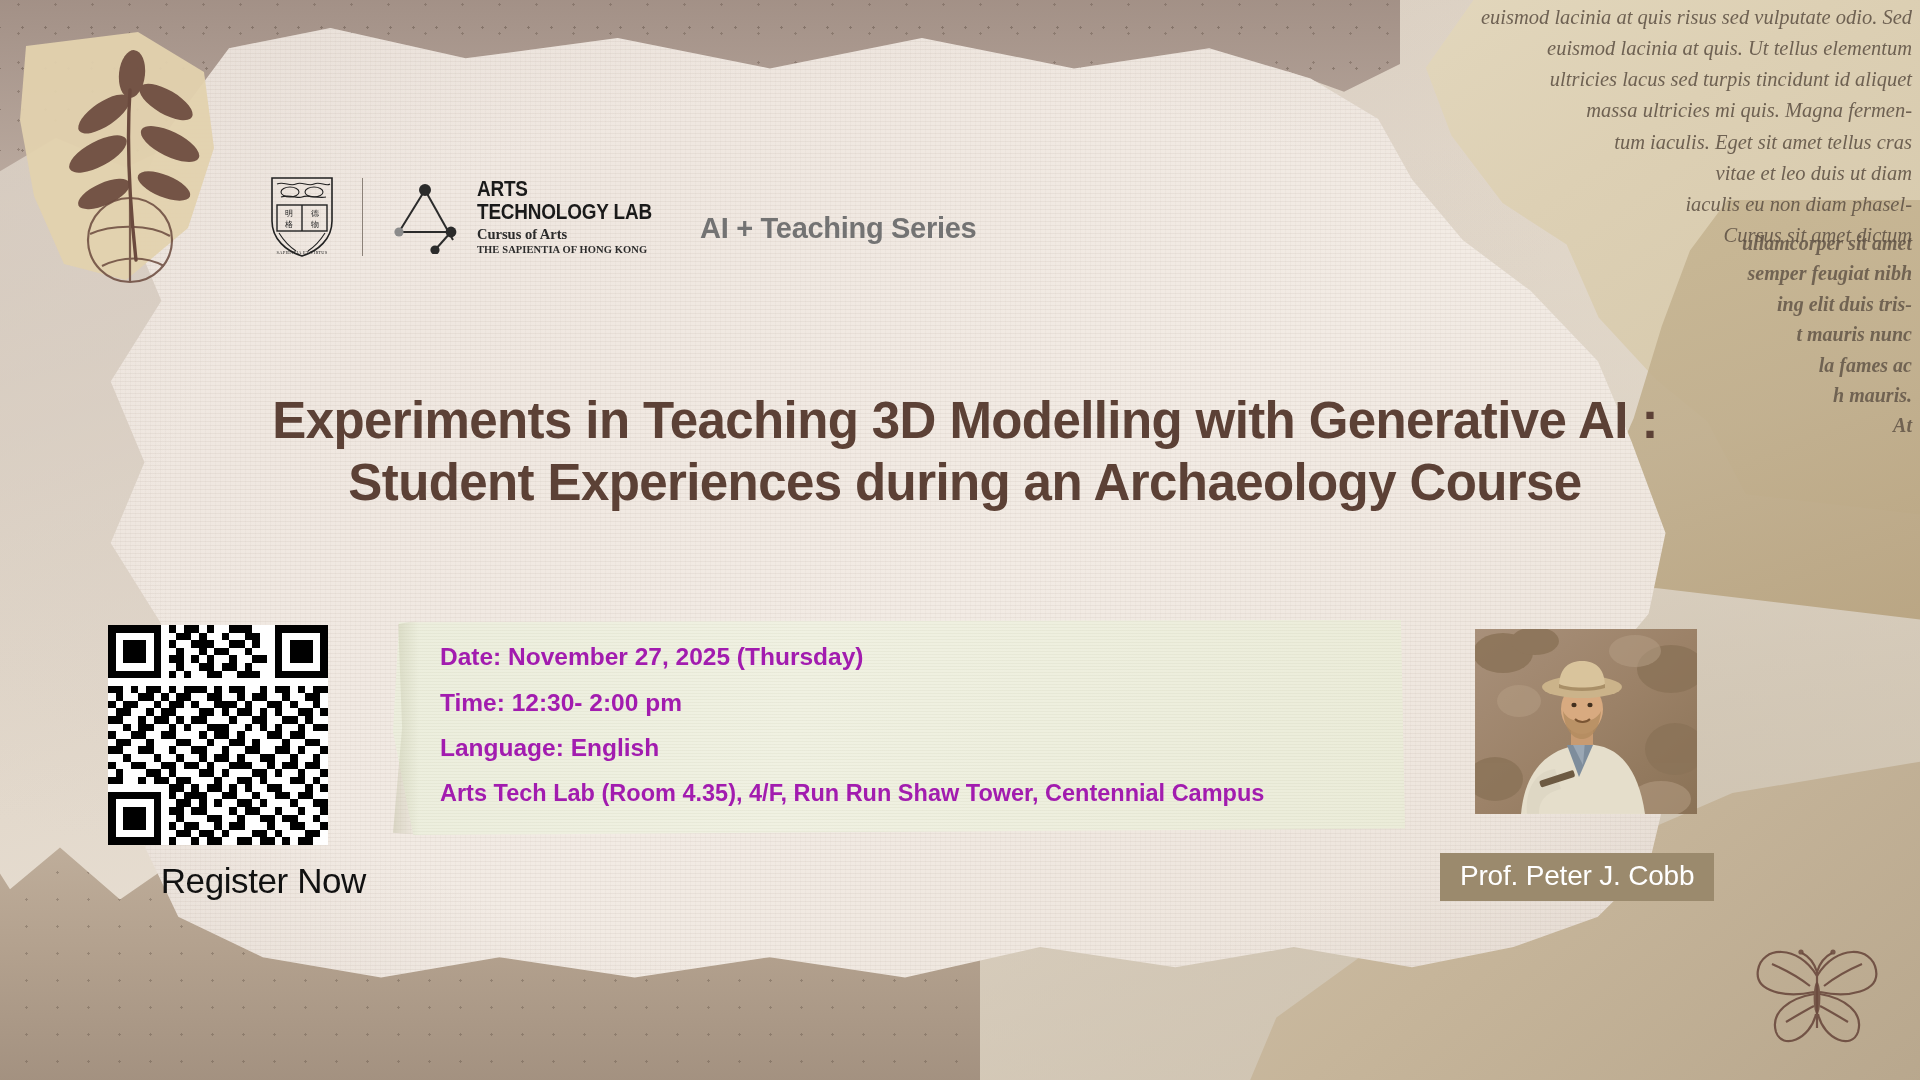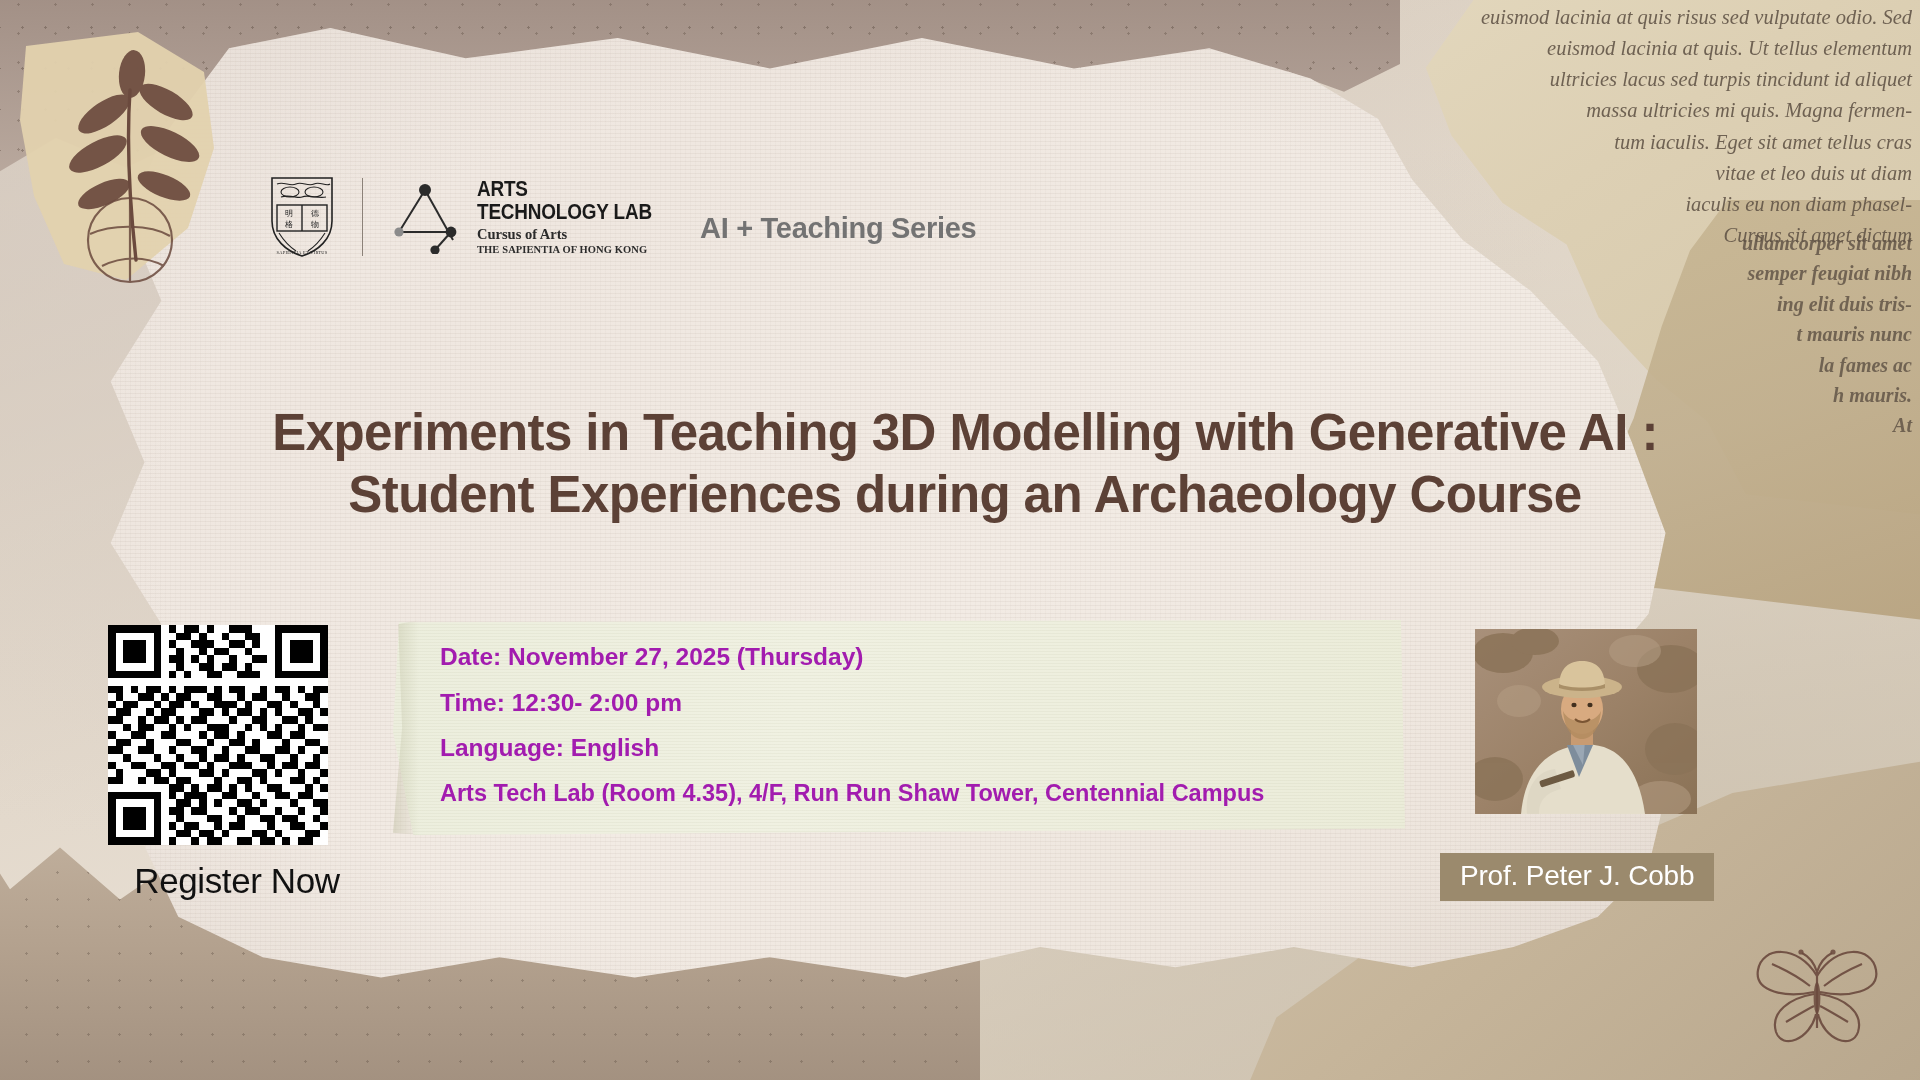--- a/index.html
+++ b/index.html
@@ -184,29 +184,28 @@
   .title {
     position: absolute;
     left: 120px; top: 390px;
     width: 1690px;
     text-align: center;
     color: #5c4136;
     font-weight: bold;
     font-size: 51px;
     line-height: 1.22;
     letter-spacing: -0.6px;
-    margin-top: 12px;
   }
   .title .l2 { display: block; }
 
   
   .qr-block { position: absolute; left: 108px; top: 625px; }
   .qr-code { width: 220px; height: 220px; display: block; background: #ffffff; }
   .register-label {
-    margin-top: 16px; width: 258px; text-align: center;
+    margin-top: 16px; width: 258px; text-align: right;
     font-size: 35px; color: #111111; letter-spacing: -0.4px;
   }
 
   
   .info-box {
     position: absolute; left: 393px; top: 620px;
     width: 1012px; height: 215px;
     background:
       repeating-linear-gradient(0deg, rgba(170,170,140,.10) 0px, rgba(170,170,140,.10) 1px, transparent 1px, transparent 3px),
       linear-gradient(100deg, #eceedd 0%, #f0f1e2 40%, #ebecd9 100%);

